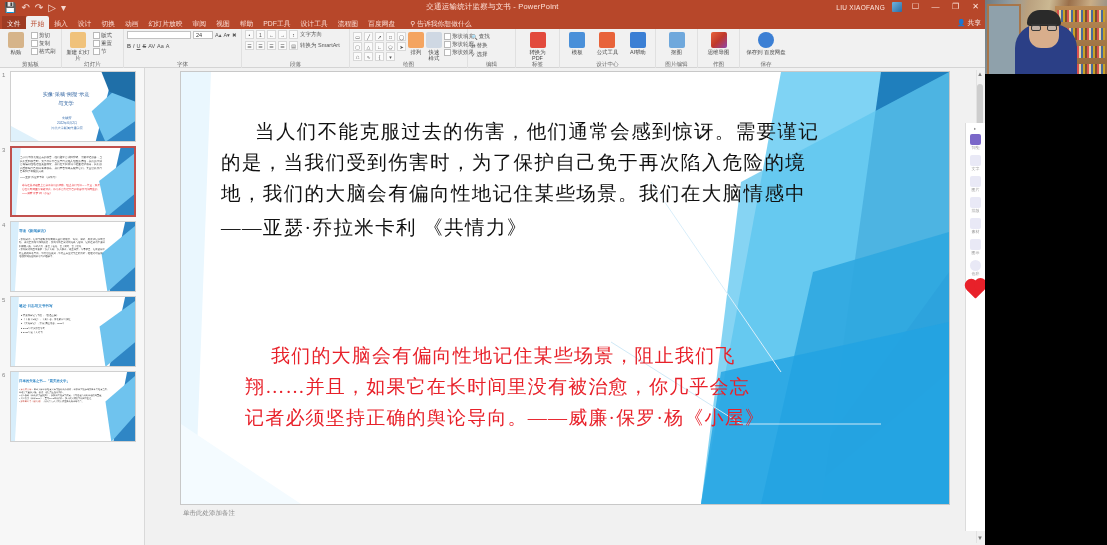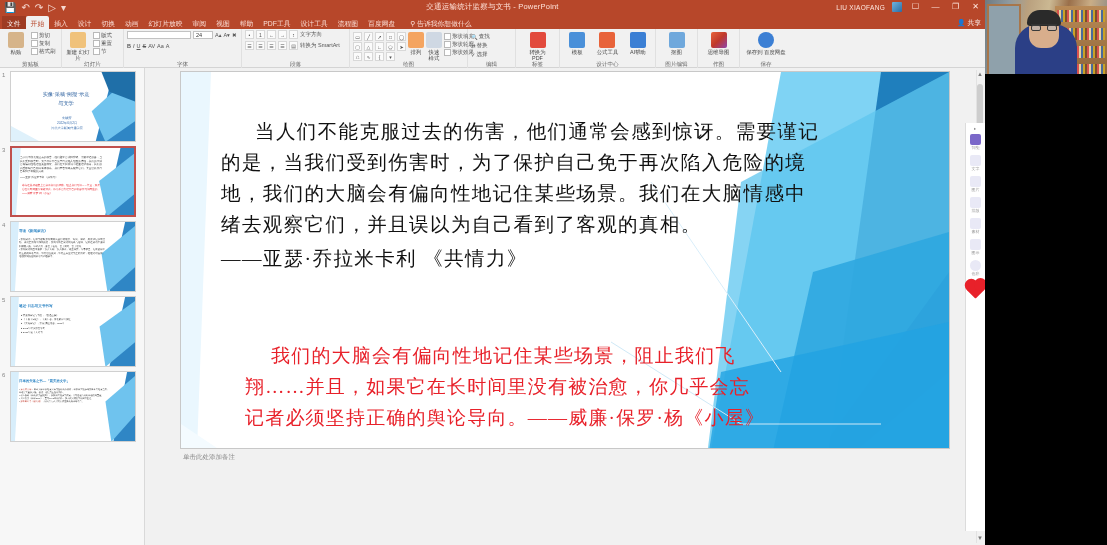--- a/index.html
+++ b/index.html
@@ -49,21 +49,21 @@
   
   .thumbs { position:relative; width:145px; background:#f7f7f7; border-right:1px solid #d9d9d9; padding:3px 6px 0 10px; overflow:hidden; }
   .thumbrow { position:relative; margin-bottom:4px; }
   .thumbnum { position:absolute; left:-8px; top:1px; font-size:6px; color:#888; }
   .thumb { width:126px; height:71px; background:#fff; border:1px solid #d0d0d0; position:relative; overflow:hidden; }
   .thumb.sel { border:2px solid #c0504d; }
   .tmask { position:absolute; inset:0; }
 
   
   .stage { position:relative; flex:1; background:#f1f1f1; display:flex; flex-direction:column; align-items:center; }
-  .slide { position:relative; width:768px; height:376px; margin-top:4px; background:#fff; box-shadow:0 0 0 1px #c8c8c8; overflow:hidden; }
+  .slide { position:relative; width:768px; height:432px; margin-top:4px; background:#fff; box-shadow:0 0 0 1px #c8c8c8; overflow:hidden; }
   .slidebody { position:absolute; left:40px; right:110px; top:44px; }
   .ptext { font-family:"Liberation Serif","DejaVu Serif",serif; font-size:19.5px; line-height:31px; color:#111; letter-spacing:1.4px; text-align:justify; }
   .ptext .ind { padding-left:34px; }
   .attrib { font-family:"Liberation Serif","DejaVu Serif",serif; font-size:19.5px; line-height:34px; color:#111; letter-spacing:1.4px; margin-top:2px; }
   .redblock { position:absolute; left:64px; right:96px; top:268px; font-family:"Liberation Serif","DejaVu Serif",serif;
               font-size:19px; line-height:31px; color:#e8212a; letter-spacing:1.2px; text-align:justify; }
   .redblock .ind { padding-left:26px; }
 
   .notes { width:768px; margin-top:5px; font-size:6.5px; color:#8a8a8a; padding-left:2px; }
 
@@ -492,21 +492,20 @@
             <polygon points="0,0 30,0 14,432 0,432" fill="#eaf7fe"></polygon>
             <polygon points="0,352 120,432 0,432" fill="#f4fbff"></polygon>
             <polyline points="430,270 560,352 700,352" fill="none" stroke="#cfe9f7" stroke-width="1"></polyline>
             <polyline points="470,110 600,300" fill="none" stroke="#d9eefa" stroke-width="1"></polyline>
           </svg>
 
           <div class="slidebody">
             <div class="ptext"><span class="ind">当人们不能克服过去的伤害，他们通常会感到惊讶。需要谨记</span></div>
             <div class="ptext">的是，当我们受到伤害时，为了保护自己免于再次陷入危险的境</div>
             <div class="ptext">地，我们的大脑会有偏向性地记住某些场景。我们在大脑情感中</div>
-            <div class="ptext">绪去观察它们，并且误以为自己看到了客观的真相。</div>
             <div class="attrib">——亚瑟·乔拉米卡利 《共情力》</div>
           </div>
 
           <div class="redblock">
             <div><span class="ind">我们的大脑会有偏向性地记住某些场景，阻止我们飞</span></div>
             <div>翔……并且，如果它在长时间里没有被治愈，你几乎会忘</div>
             <div>记者必须坚持正确的舆论导向。——威廉·保罗·杨《小屋》</div>
           </div>
         </div>
 

